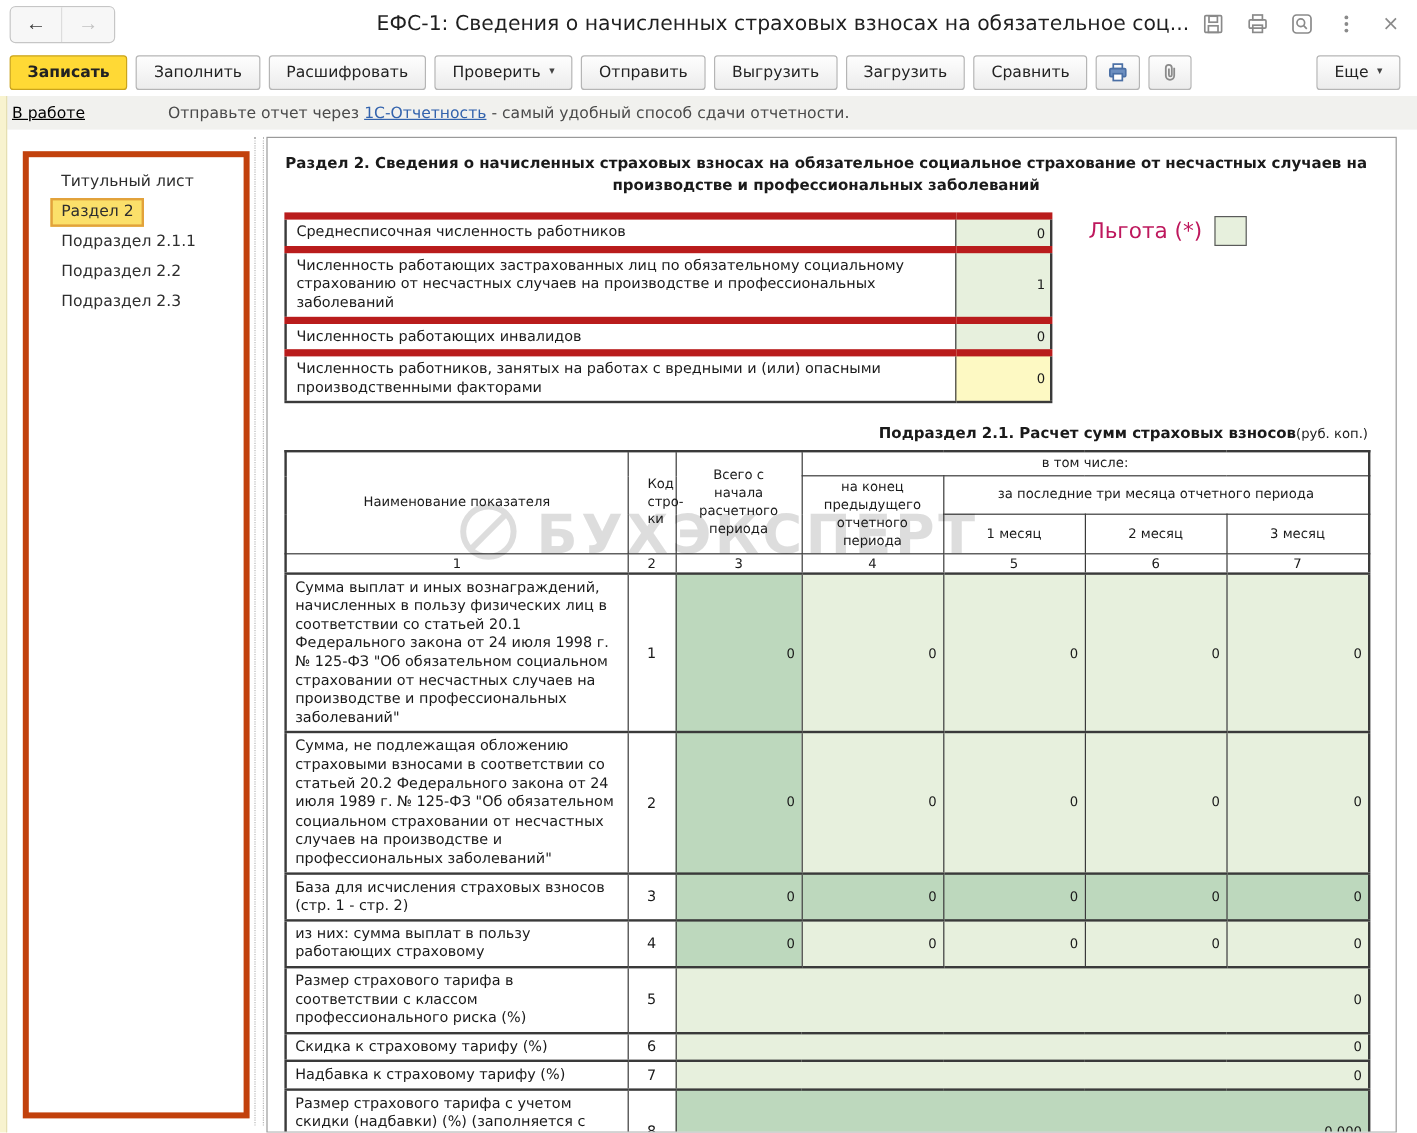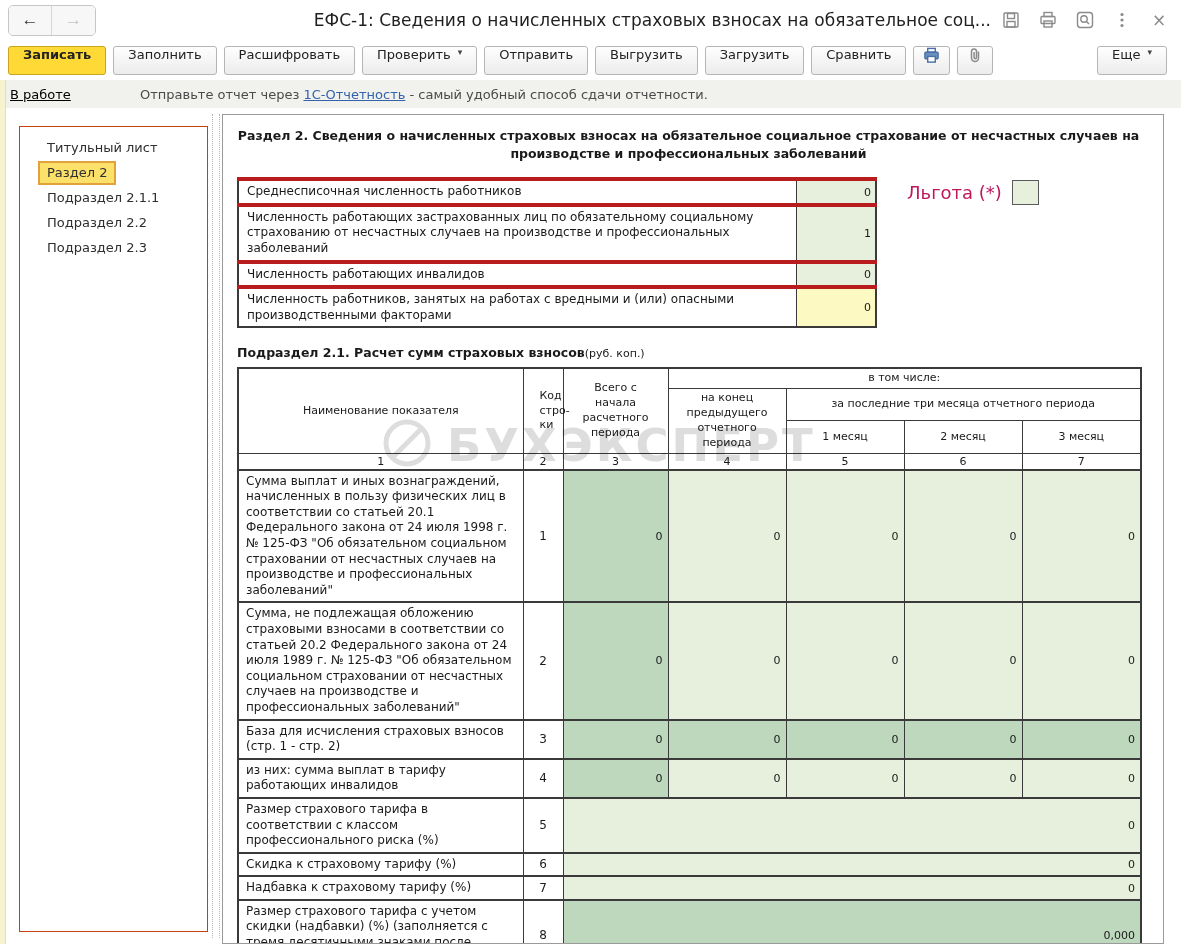--- a/index.html
+++ b/index.html
@@ -20,64 +20,64 @@
   .win-icons { display:flex; align-items:center; gap:17px; }
   .win-ic { width:20px; height:20px; display:flex; align-items:center; justify-content:center; cursor:pointer; color:#8a8a8a; }
   .win-ic svg { display:block; }
   .close-x { font-size:17px; color:#8a8a8a; line-height:1; }
 
   
   .toolbar { height:40px; display:flex; align-items:center; gap:7px; padding:0 14px 0 8px; }
   .tb-buttons { display:flex; gap:7px; }
   .tb-btn { height:29px; padding:0 14px; font-size:13px; font-family:inherit; color:#222;
             background:linear-gradient(#fefefe,#ececec); border:1px solid #b5b5b5; border-radius:3px;
-            display:flex; align-items:flex-start; gap:5px; cursor:pointer; white-space:nowrap; }
+            display:flex; align-items:center; gap:5px; cursor:pointer; white-space:nowrap; }
   .tb-btn.primary { background:var(--accent-yellow,#ffd935); border-color:#caa41c; font-weight:bold; }
   .tb-btn .caret { font-size:9px; color:#444; margin-left:2px; }
   .icon-btn { padding:0 9px; }
   .tb-spacer { flex:1; }
 
   
   .statusbar { height:28px; background:#f1f1ee; display:flex; align-items:center; font-size:13px; }
   .status-state { margin-left:10px; width:130px; color:#000; text-decoration:underline; cursor:pointer; }
   .status-msg { color:#4a4a4a; }
   .status-msg a { color:var(--link-blue,#3363ad); text-decoration:underline; cursor:pointer; }
 
   
   .bodyrow { position:relative; display:flex; height:836px; }
   .left-strip { position:absolute; left:0; top:-28px; bottom:0; width:6px;
                 background:#f8f3cf; border-right:1px solid #e5dfb2; }
-  .sidebar { margin:18px 0 0 19px; width:189px; height:806px; border:1px solid #c2410c;
+  .sidebar { margin:18px 0 0 19px; width:189px; height:806px; border:5px solid #c2410c;
              background:#fff; padding:8px 0; }
   .sb-item { padding:5px 6px 5px 18px; font-size:13px; color:#2e2e2e; cursor:pointer; }
   .sb-item span { padding:2px 7px 3px; border:2px solid transparent; }
   .sb-item.active span { background:var(--active-bg,#fbe06a); border-color:var(--active-border,#e2a23b); }
   .splitter { width:8px; margin:6px 2px 0 4px; height:824px;
               border-left:1px dotted #b8b8b8; border-right:1px dotted #b8b8b8; }
   .main-panel { flex:1; margin:6px 17px 0 0; border:1px solid #9a9a9a; background:#fff;
                 position:relative; padding:8px 14px 10px 14px; overflow:hidden; }
 
   
   .sec-title { width:903px; text-align:center; font-size:12.5px; font-weight:bold; line-height:1.45; margin:4px 0 14px; }
   .sum-wrap { display:flex; align-items:flex-start; }
   table { border-collapse:collapse; }
   .sum-table { width:638px; table-layout:fixed; border:2px solid #3a3a3a; }
-  .sum-table td { border-top:4px solid #b91c1c; border-bottom:2px solid #3a3a3a; }
+  .sum-table td { border-top:6px solid #b91c1c; border-bottom:2px solid #3a3a3a; }
   .sum-label { width:558px; font-size:12px; padding:3px 8px; line-height:1.3;
                border-right:1px solid #3a3a3a; height:24px; }
   .sum-value { width:80px; font-size:11px; text-align:right; vertical-align:middle;
                padding:0 4px; border-left:1px solid #3a3a3a; }
   .bg-green  { background:var(--cell-green-light,#e7f0dd); }
   .bg-greend { background:var(--cell-green-dark,#bdd8bd); }
   .bg-yellow { background:var(--cell-yellow,#fdf9c3); }
   .lgota { display:flex; align-items:center; margin:3px 0 0 30px; gap:10px; }
   .lgota-label { font-size:18px; color:#be185d; }
   .lgota-box { width:27px; height:25px; border:1px solid #5a5a5a; background:var(--cell-green-light,#e7f0dd); }
 
-  .subhead-row { width:903px; display:flex; justify-content:flex-start; align-items:baseline; margin:17px 0 7px; }
+  .subhead-row { width:903px; display:flex; justify-content:flex-end; align-items:baseline; margin:17px 0 7px; }
   .subhead { font-size:12.5px; font-weight:bold; }
   .units { font-size:11px; color:#1a1a1a; }
 
   
   .calc-table { width:903px; table-layout:fixed; border:2px solid #3a3a3a; font-size:11px; }
   .calc-table thead th { border:1px solid #3a3a3a; font-weight:normal; text-align:center;
                          padding:2px 16px; line-height:1.35; vertical-align:middle; }
   .calc-table tr.nums td { border:1px solid #3a3a3a; border-bottom:2px solid #3a3a3a;
                            text-align:center; padding:1px 0; }
   .calc-table tbody td { border:1px solid #3a3a3a; border-top:2px solid #3a3a3a; border-bottom:2px solid #3a3a3a;
@@ -294,21 +294,21 @@
             <tr>
               <td class="c-name">База для исчисления страховых взносов (стр. 1 - стр. 2)</td>
               <td class="c-code">3</td>
               <td class="c-val bg-greend">0</td>
               <td class="c-val bg-greend">0</td>
               <td class="c-val bg-greend">0</td>
               <td class="c-val bg-greend">0</td>
               <td class="c-val bg-greend">0</td>
             </tr>
             <tr>
-              <td class="c-name">из них: сумма выплат в тарифу работающих инвалидов</td>
+              <td class="c-name">из них: сумма выплат в пользу работающих страховому</td>
               <td class="c-code">4</td>
               <td class="c-val bg-greend">0</td>
               <td class="c-val bg-green">0</td>
               <td class="c-val bg-green">0</td>
               <td class="c-val bg-green">0</td>
               <td class="c-val bg-green">0</td>
             </tr>
             <tr>
               <td class="c-name">Размер страхового тарифа в соответствии с классом профессионального риска (%)</td>
               <td class="c-code">5</td>

